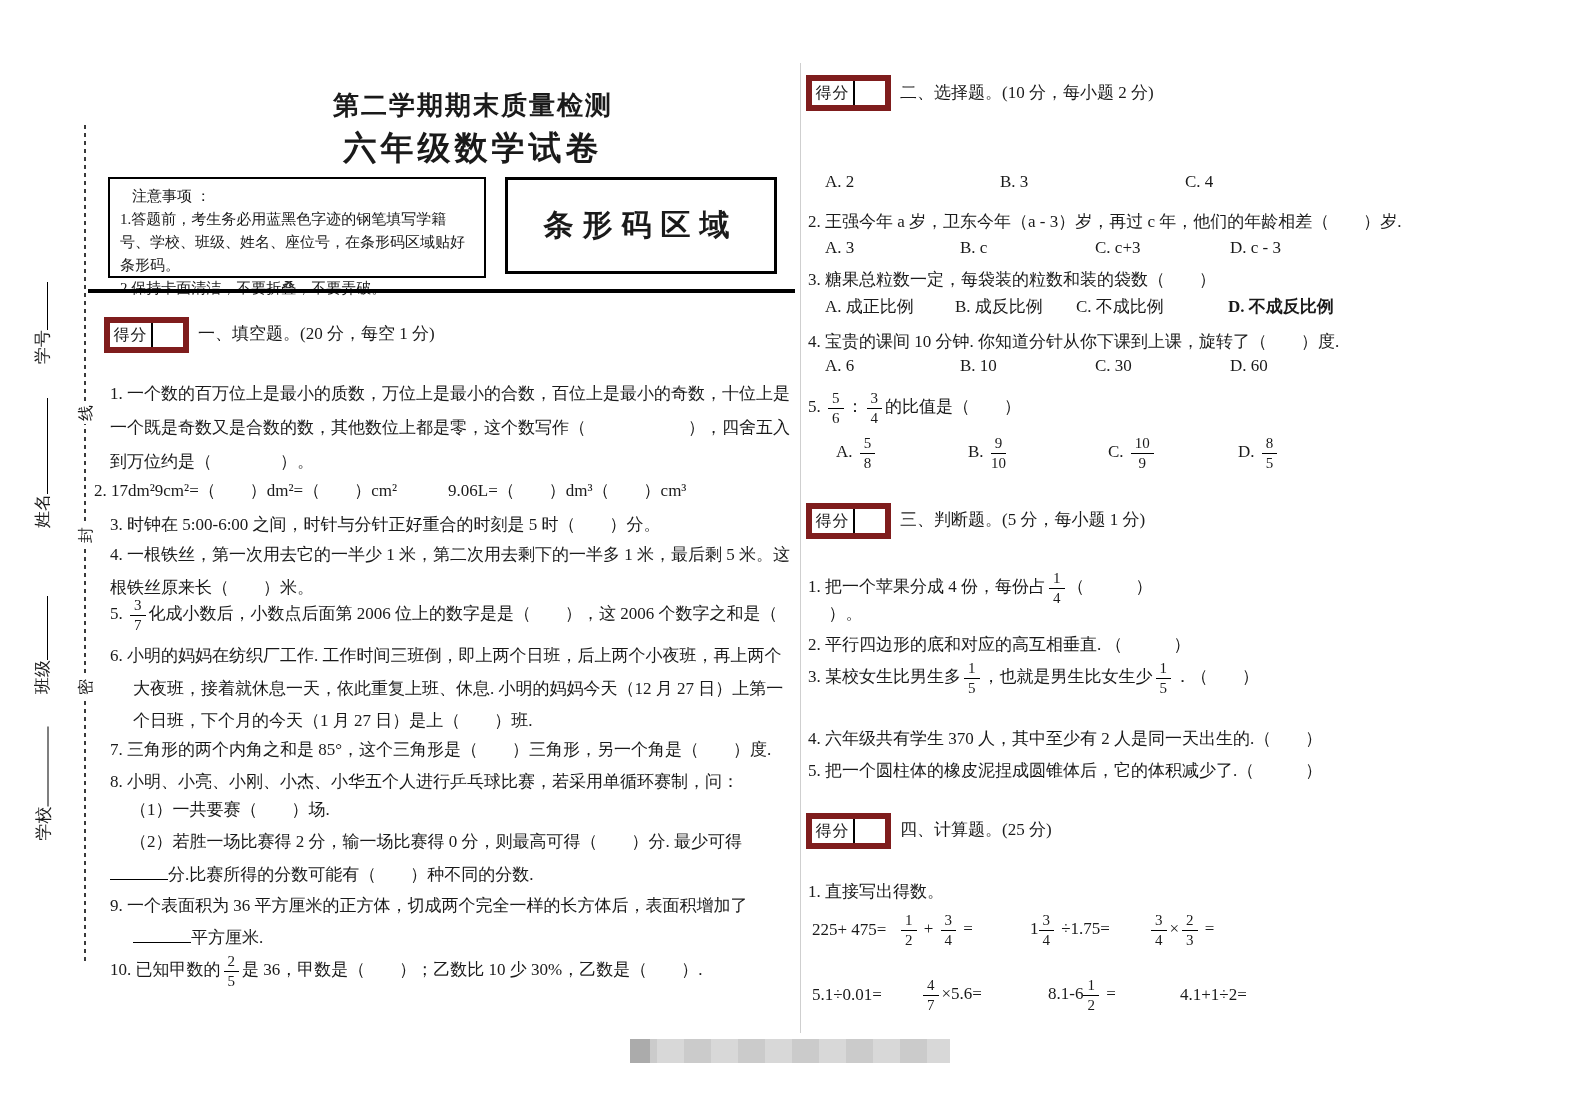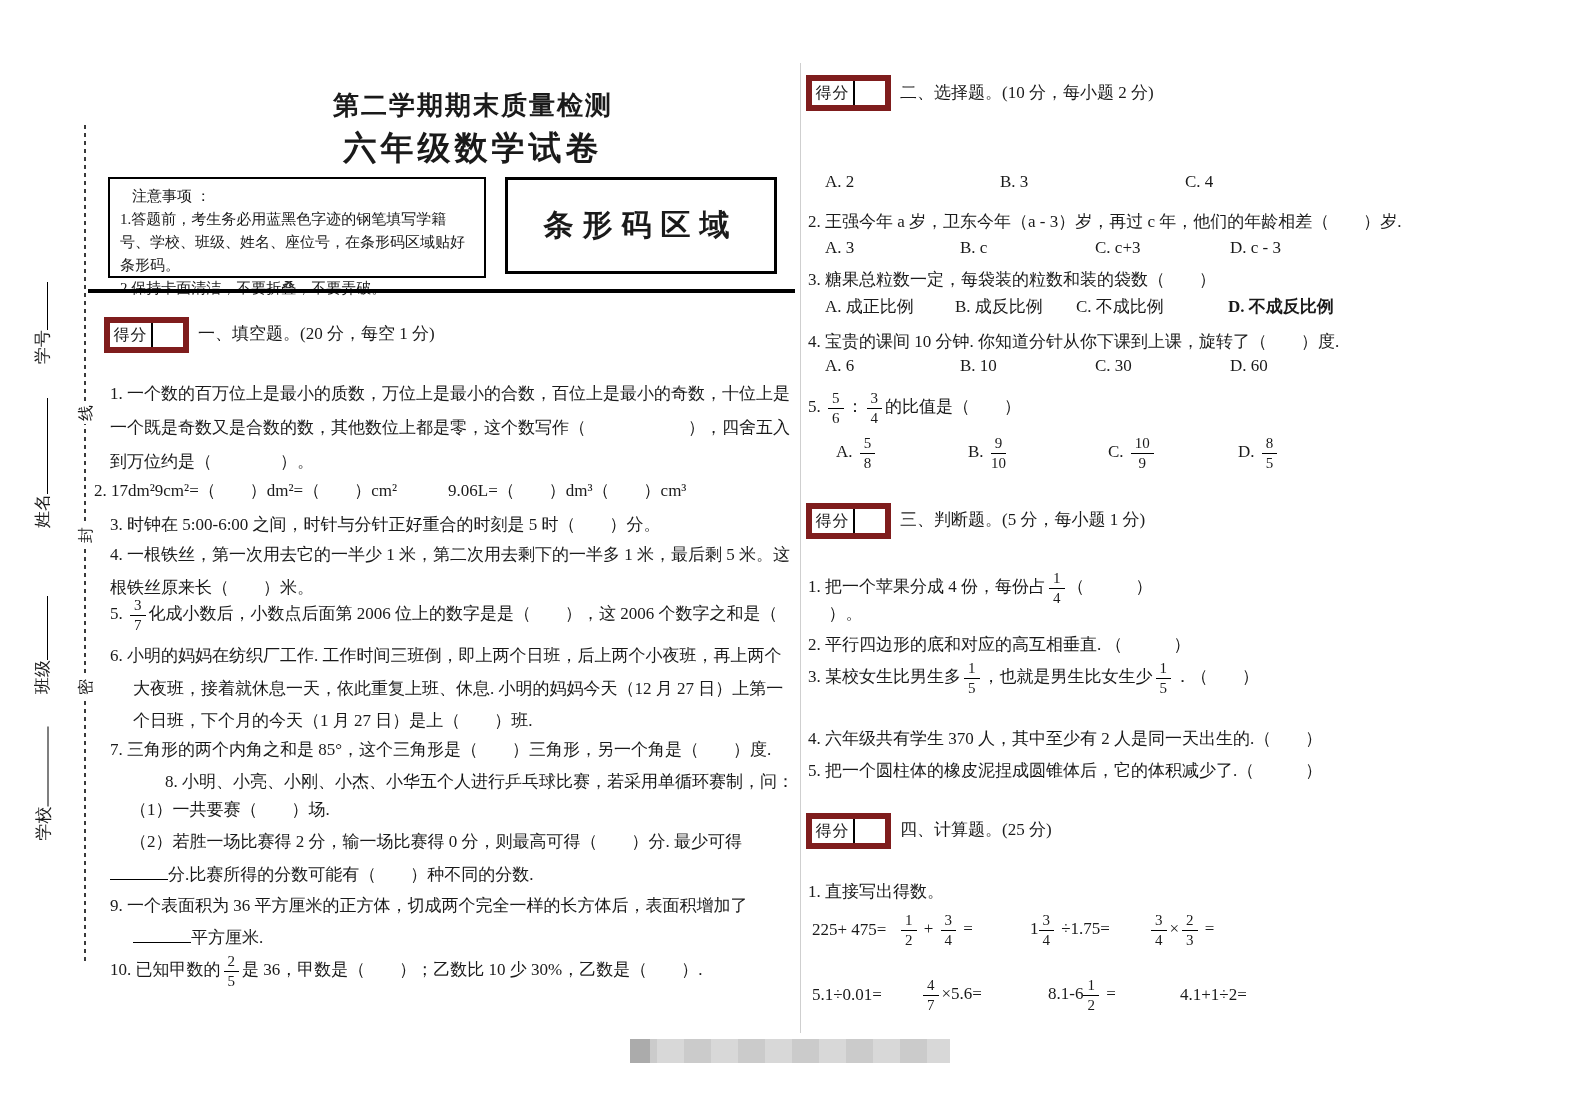--- a/index.html
+++ b/index.html
@@ -91,21 +91,21 @@
   <div class="abs q qwide" style="left:94px;top:474px;">2. 17dm²9cm²=（　　）dm²=（　　）cm²　　　9.06L=（　　）dm³（　　）cm³</div>
   <div class="abs q qwide" style="left:110px;top:508px;">3. 时钟在 5:00-6:00 之间，时针与分针正好重合的时刻是 5 时（　　）分。</div>
   <div class="abs q qwide" style="left:110px;top:538px;">4. 一根铁丝，第一次用去它的一半少 1 米，第二次用去剩下的一半多 1 米，最后剩 5 米。这根铁丝原来长（　　）米。</div>
 
   <div class="abs q fracline" style="left:110px;top:592px;">
     <span>5. </span><span class="frac"><span class="fn">3</span><span class="fd">7</span></span><span>化成小数后，小数点后面第 2006 位上的数字是是（　　），这 2006 个数字之和是（　　　）。</span>
   </div>
 
   <div class="abs q qwide hang" style="left:110px;top:640px;line-height:32.5px;">6. 小明的妈妈在纺织厂工作. 工作时间三班倒，即上两个日班，后上两个小夜班，再上两个大夜班，接着就休息一天，依此重复上班、休息. 小明的妈妈今天（12 月 27 日）上第一个日班，下个月的今天（1 月 27 日）是上（　　）班.</div>
   <div class="abs q qwide" style="left:110px;top:733px;">7. 三角形的两个内角之和是 85°，这个三角形是（　　）三角形，另一个角是（　　）度.</div>
-  <div class="abs q qwide" style="left:110px;top:765px;text-align:right;">8. 小明、小亮、小刚、小杰、小华五个人进行乒乓球比赛，若采用单循环赛制，问：</div>
+  <div class="abs q qwide" style="left:110px;top:765px;">8. 小明、小亮、小刚、小杰、小华五个人进行乒乓球比赛，若采用单循环赛制，问：</div>
   <div class="abs q qwide" style="left:130px;top:793px;">（1）一共要赛（　　）场.</div>
 
   <div class="abs q qwide indent1" style="left:110px;top:826px;line-height:32.5px;">
     <span>（2）若胜一场比赛得 2 分，输一场比赛得 0 分，则最高可得（　　）分. 最少可得</span><span class="blank"></span><span>分.比赛所得的分数可能有（　　）种不同的分数.</span>
   </div>
 
   <div class="abs q qwide hang" style="left:110px;top:890px;line-height:31.5px;">
     <span>9. 一个表面积为 36 平方厘米的正方体，切成两个完全一样的长方体后，表面积增加了</span><span class="blank"></span><span>平方厘米.</span>
   </div>
 

